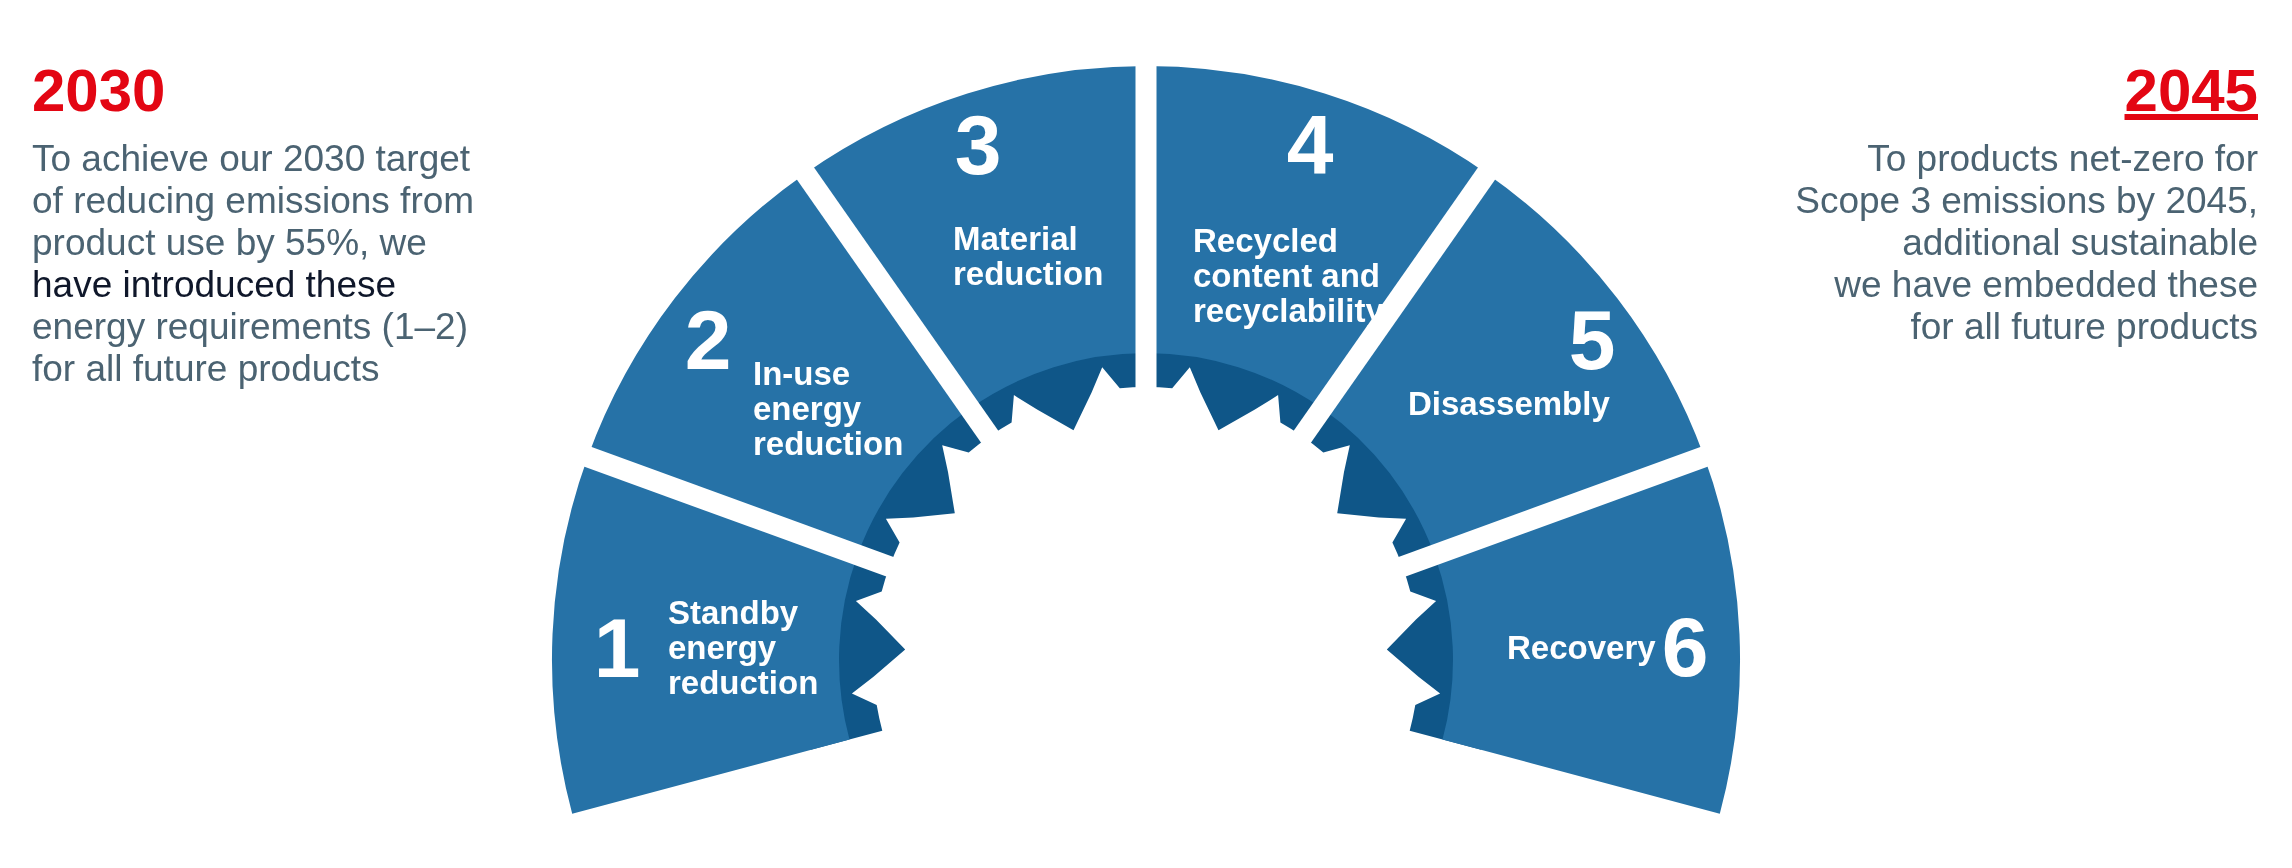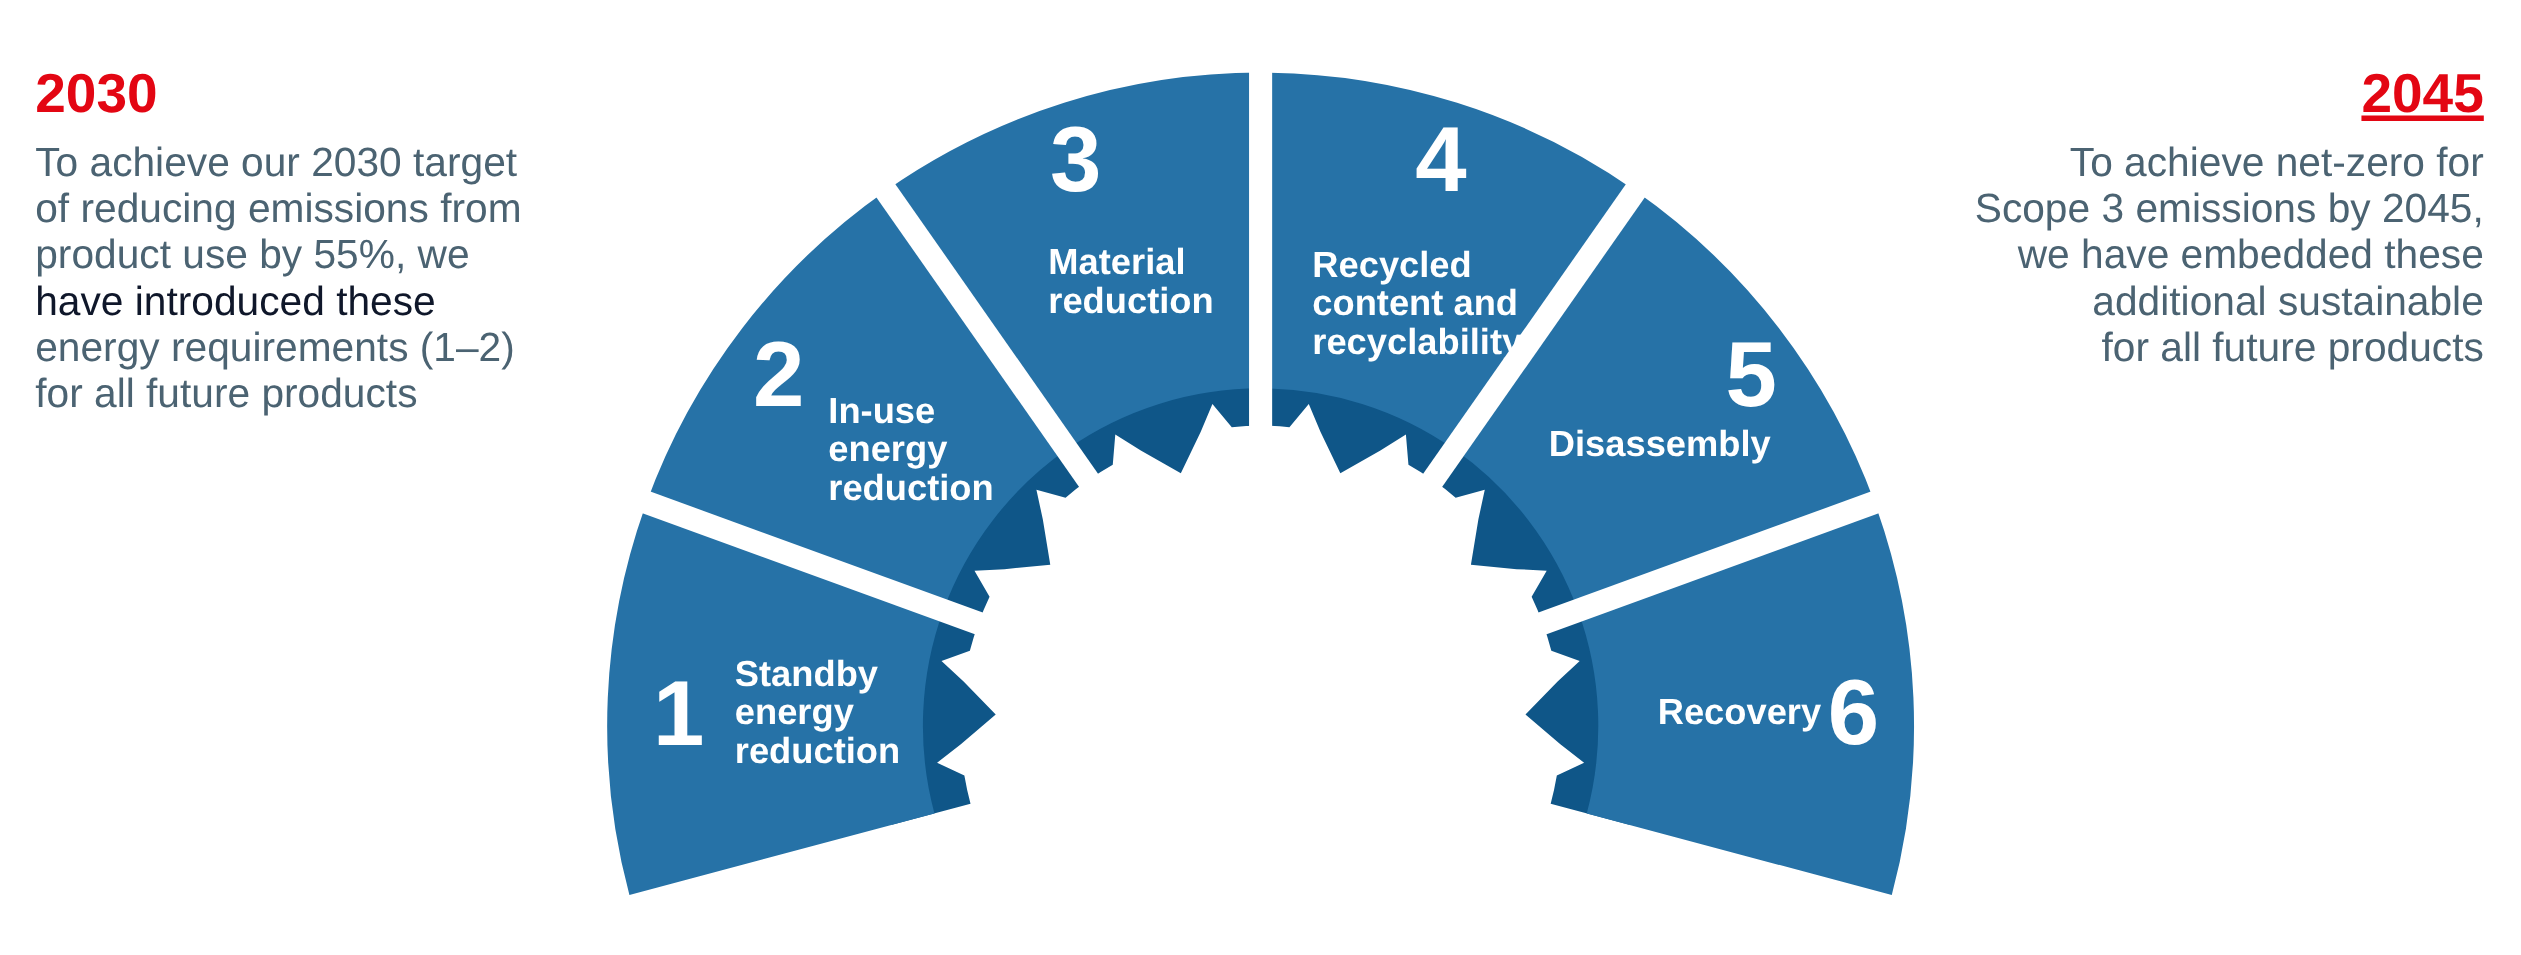--- a/index.html
+++ b/index.html
@@ -7,21 +7,21 @@
     position:relative;
     width:2292px;height:868px;
     background:#ffffff;
     font-family:"Liberation Sans", sans-serif;
     overflow:hidden;
   }
   .side-panel{position:absolute;top:58px;}
   .side-panel.left{left:32px;text-align:left;}
   .side-panel.right{right:34px;text-align:right;}
   .year-heading{
-    font-size:50px;font-weight:bold;line-height:1.1;
+    font-size:60px;font-weight:bold;line-height:1.1;
     letter-spacing:0px;margin-bottom:14px;
   }
   .para-line{
     font-size:37px;line-height:42px;white-space:nowrap;
   }
   svg text{font-family:"Liberation Sans", sans-serif;}
 </style>
 </head>
 <body>
 
@@ -32,24 +32,24 @@
     <div class="para-line" style="color: rgb(75, 99, 114);">To achieve our 2030 target</div>
     <div class="para-line" style="color: rgb(75, 99, 114);">of reducing emissions from</div>
     <div class="para-line" style="color: rgb(75, 99, 114);">product use by 55%, we</div>
     <div class="para-line" style="color: #0f172a;">have introduced these</div>
     <div class="para-line" style="color: rgb(75, 99, 114);">energy requirements (1–2)</div>
     <div class="para-line" style="color: rgb(75, 99, 114);">for all future products</div>
   </div>
 
   <div class="side-panel right">
     <div class="year-heading" style="color: rgb(227, 6, 19); text-decoration: underline;">2045</div>
-    <div class="para-line" style="color: rgb(75, 99, 114);">To achieve net-zero for</div>
+    <div class="para-line" style="color: rgb(75, 99, 114);">To products net-zero for</div>
     <div class="para-line" style="color: rgb(75, 99, 114);">Scope 3 emissions by 2045,</div>
+    <div class="para-line" style="color: rgb(75, 99, 114);">additional sustainable</div>
     <div class="para-line" style="color: rgb(75, 99, 114);">we have embedded these</div>
-    <div class="para-line" style="color: rgb(75, 99, 114);">additional sustainable</div>
     <div class="para-line" style="color: rgb(75, 99, 114);">for all future products</div>
   </div>
 
   <svg id="arch-svg" width="2292" height="868" viewBox="0 0 2292 868" style="position:absolute;left:0;top:0;">
       <g>
         <path d="M 810.8 749.8 A 347 347 0 0 1 819.9 541.3 L 889.5 566.6 A 273 273 0 0 0 881.7 591.6 L 855.9 601.0 L 876.0 619.6 L 905.2 649.5 L 873.5 676.7 L 851.9 693.5 L 876.7 705.1 A 273 273 0 0 0 882.3 730.7 Z" fill="#0f5688"></path>
         <path d="M 572.2 813.7 A 594 594 0 0 1 587.8 456.8 L 857.5 555.0 A 307 307 0 0 0 849.5 739.5 Z" fill="#2672a7"></path>
       </g>
       <g>
         <path d="M 819.9 541.3 A 347 347 0 0 1 947.0 375.8 L 989.4 436.4 A 273 273 0 0 0 968.7 452.4 L 942.2 445.3 L 948.0 472.1 L 954.8 513.3 L 913.2 517.4 L 885.9 518.8 L 899.6 542.5 A 273 273 0 0 0 889.5 566.6 Z" fill="#0f5688"></path>

